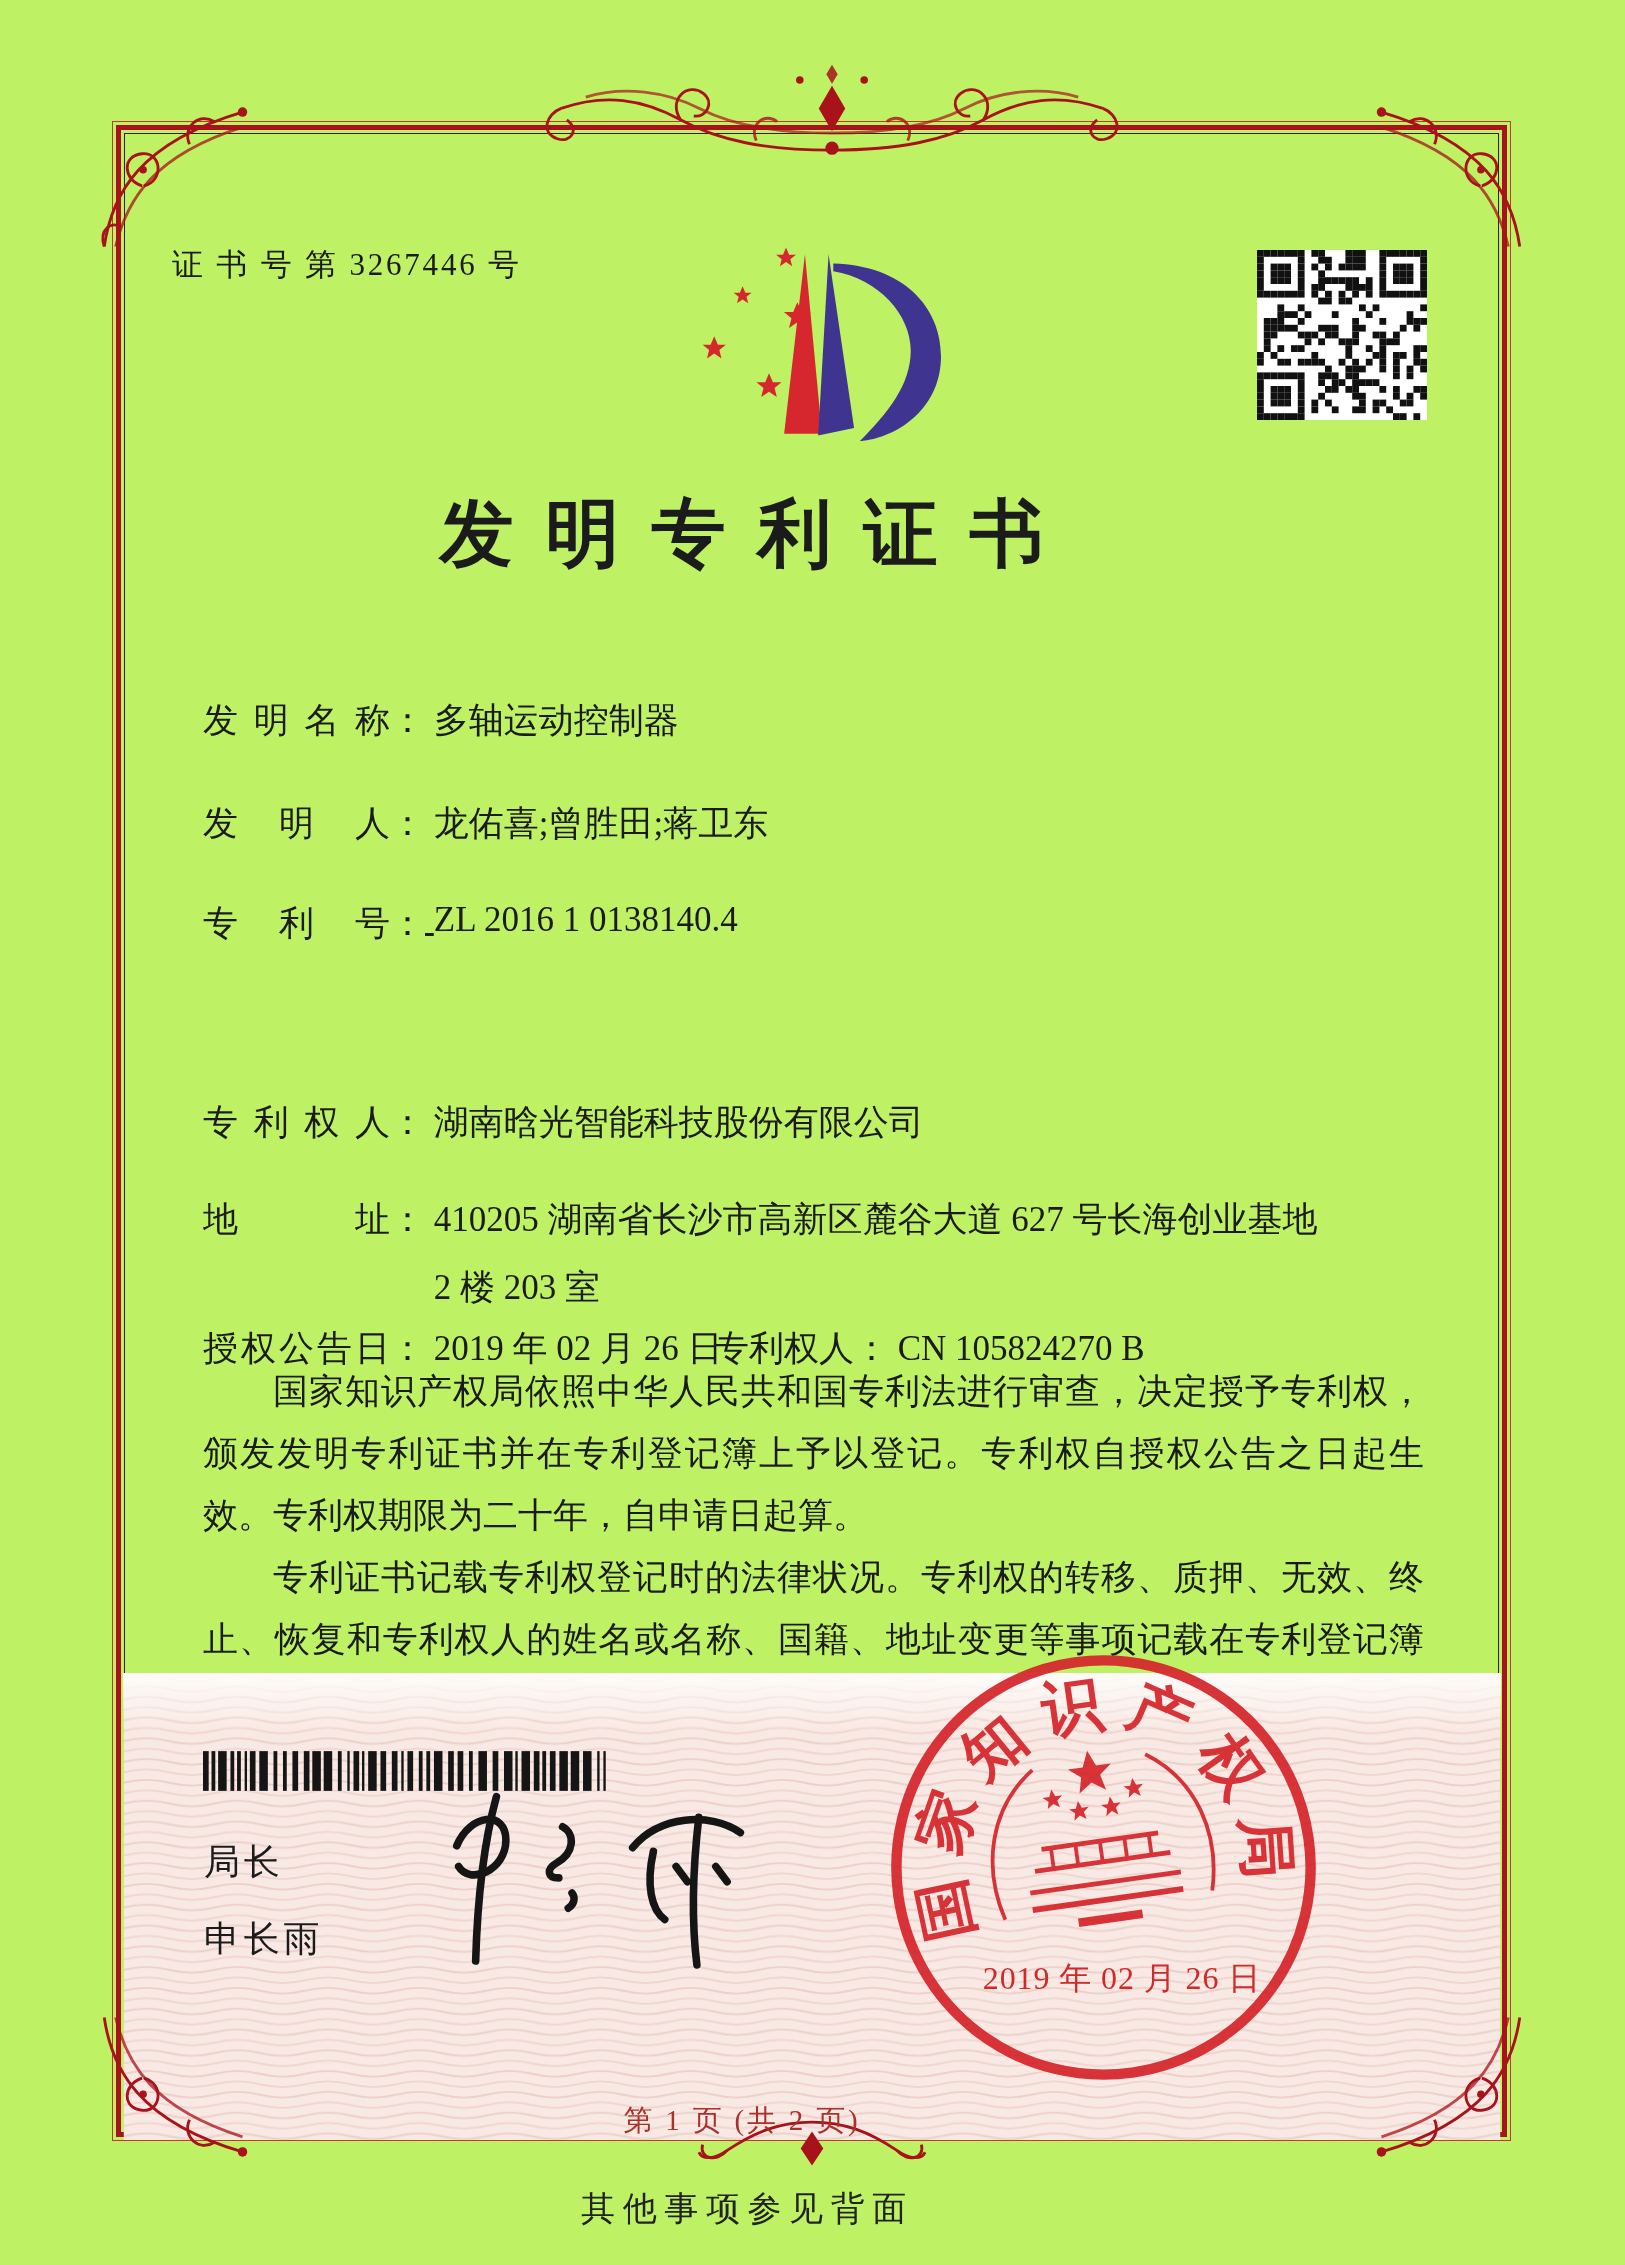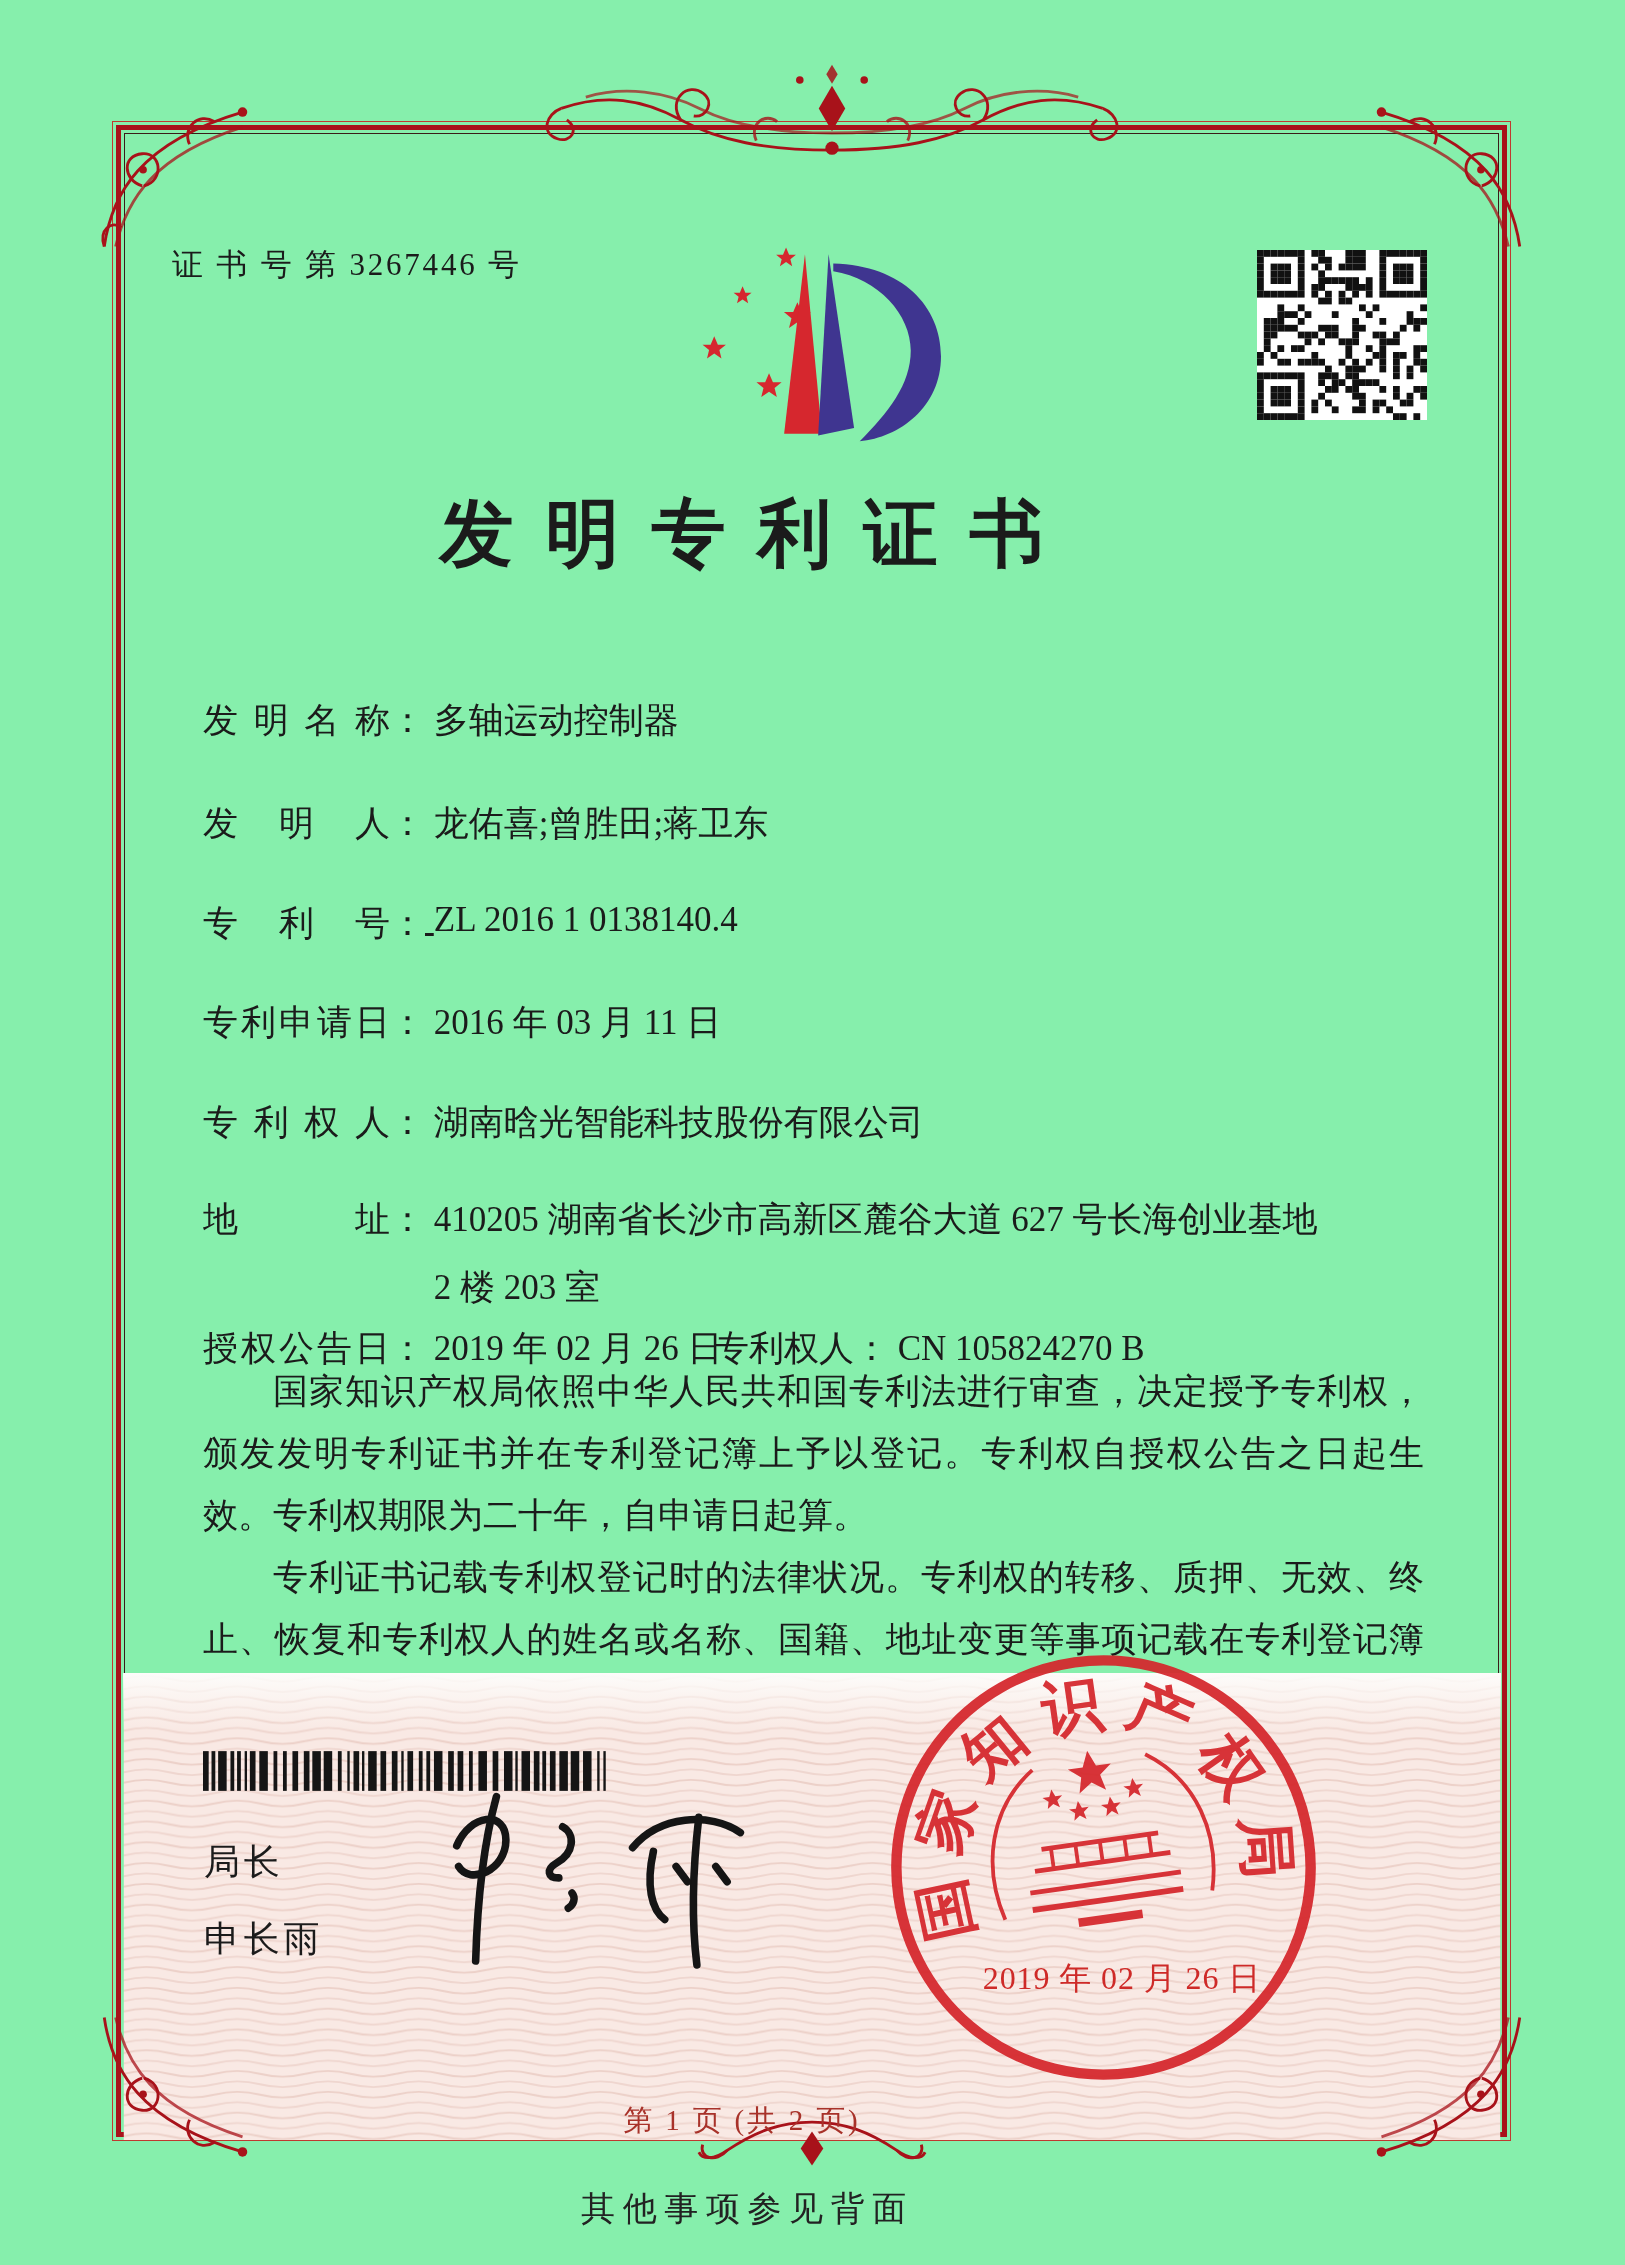--- a/index.html
+++ b/index.html
@@ -1,16 +1,16 @@
 <!DOCTYPE html>
 <html style="font-size:15px"><head>
 <meta charset="utf-8">
 <style>
   html,body{margin:0;padding:0;background:#e8e8e8;}
-  .page{position:relative;width:1626px;height:2266px;background:#86efac;overflow:hidden;
+  .page{position:relative;width:1626px;height:2266px;background:#bef264;overflow:hidden;
         font-family:"Liberation Serif","DejaVu Serif",serif;color:#1b1b1b;}
   
   .frame{position:absolute;left:112px;top:121px;width:1399px;height:2020px;border:1.9px solid #c0392f;box-sizing:border-box;}
   .frame::before{content:'';position:absolute;inset:2.8px;border:5.7px solid #a8121a;}
   .frame::after{content:'';position:absolute;inset:11.4px;border:0.9px solid #3a1c18;}
   .orn{position:absolute;z-index:4;}
   
   .certno{position:absolute;left:172px;top:244px;font-size:31px;letter-spacing:2.8px;}
   .title{position:absolute;left:95px;top:485px;width:1325px;text-align:center;
          font-size:74px;font-weight:bold;letter-spacing:32px;}
@@ -448,24 +448,20 @@
     <span class="val">龙佑喜;曾胜田;蒋卫东</span>
   </div>
   <div class="row" style="top:697px;">
     <span class="lab">发明名称</span><span class="colon">：</span>
     <span class="val">多轴运动控制器</span>
   </div>
   <div class="row" style="top:900px;text-decoration:underline;">
     <span class="lab">专利号</span><span class="colon">：</span>
     <span class="val">ZL 2016 1 0138140.4</span>
   </div>
-  <div class="row" style="top:999px;">
-    <span class="lab">专利申请日</span><span class="colon">：</span>
-    <span class="val">2016 年 03 月 11 日</span>
-  </div>
   <div class="row" style="top:1099px;">
     <span class="lab">专利权人</span><span class="colon">：</span>
     <span class="val">湖南晗光智能科技股份有限公司</span>
   </div>
   <div class="row" style="top:1196px;">
     <span class="lab">地址</span><span class="colon">：</span>
     <span class="val" style="width:984px;">
       <div>410205 湖南省长沙市高新区麓谷大道 627 号长海创业基地</div>
       <div class="l2">2 楼 203 室</div>
     </span>

